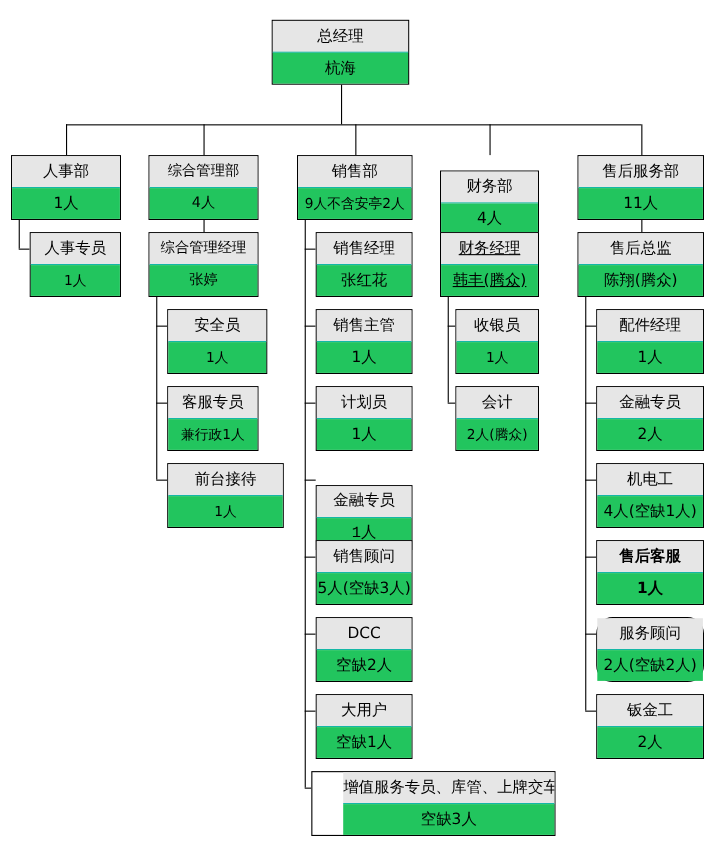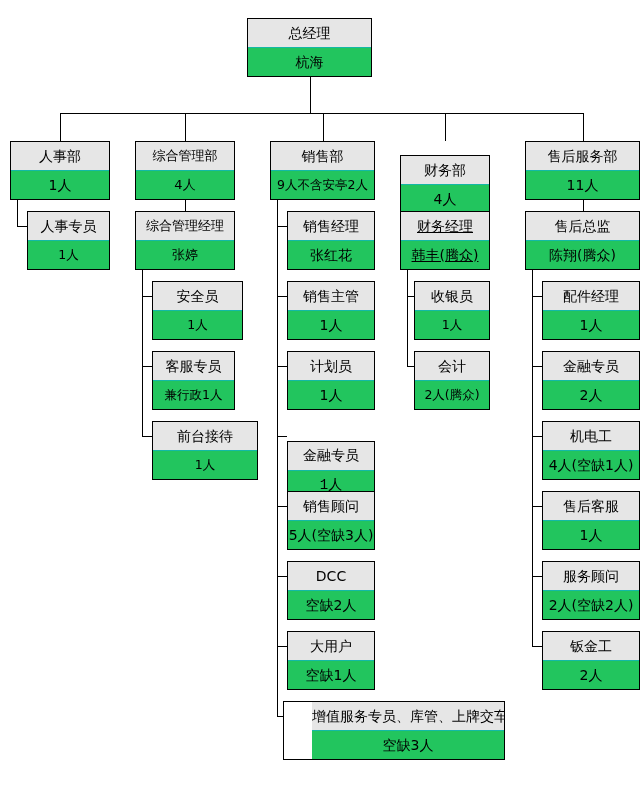--- a/index.html
+++ b/index.html
@@ -180,26 +180,26 @@
     <div class="node" style="left: 542px; top: 351px; width: 98px;">
       <div class="title">金融专员</div>
       <div class="value">2人</div>
     </div>
     <div class="ln h" style="left: 532px; top: 436px; width: 10px;"></div>
     <div class="node" style="left: 542px; top: 421px; width: 98px;">
       <div class="title">机电工</div>
       <div class="value">4人(空缺1人)</div>
     </div>
     <div class="ln h" style="left: 532px; top: 506px; width: 10px;"></div>
-    <div class="node" style="left: 542px; top: 491px; width: 98px;">
+    <div class="node" style="left: 542px; top: 491px; width: 98px; font-weight: bold;">
       <div class="title">售后客服</div>
       <div class="value">1人</div>
     </div>
     <div class="ln h" style="left: 532px; top: 576px; width: 10px;"></div>
-    <div class="node" style="left: 542px; top: 561px; width: 98px;">
+    <div class="node" style="left: 542px; top: 561px; width: 98px; border-radius: 15px;">
       <div class="title">服务顾问</div>
       <div class="value">2人(空缺2人)</div>
     </div>
     <div class="ln h" style="left: 532px; top: 646px; width: 10px;"></div>
     <div class="node" style="left: 542px; top: 631px; width: 98px;">
       <div class="title">钣金工</div>
       <div class="value">2人</div>
     </div>
     <div class="ln v" style="left: 532px; top: 269px; height: 377px;"></div>
   </div>

